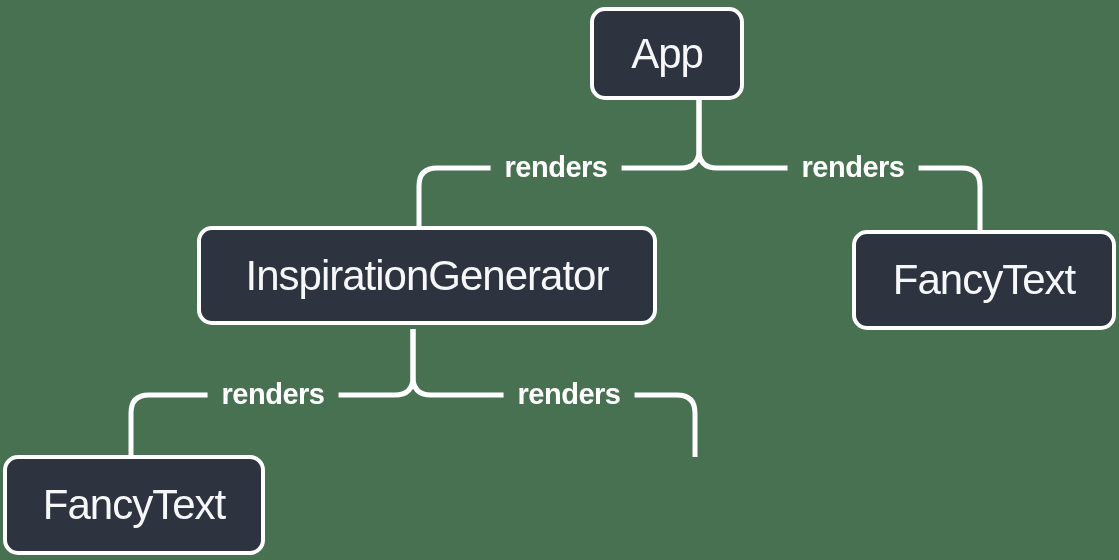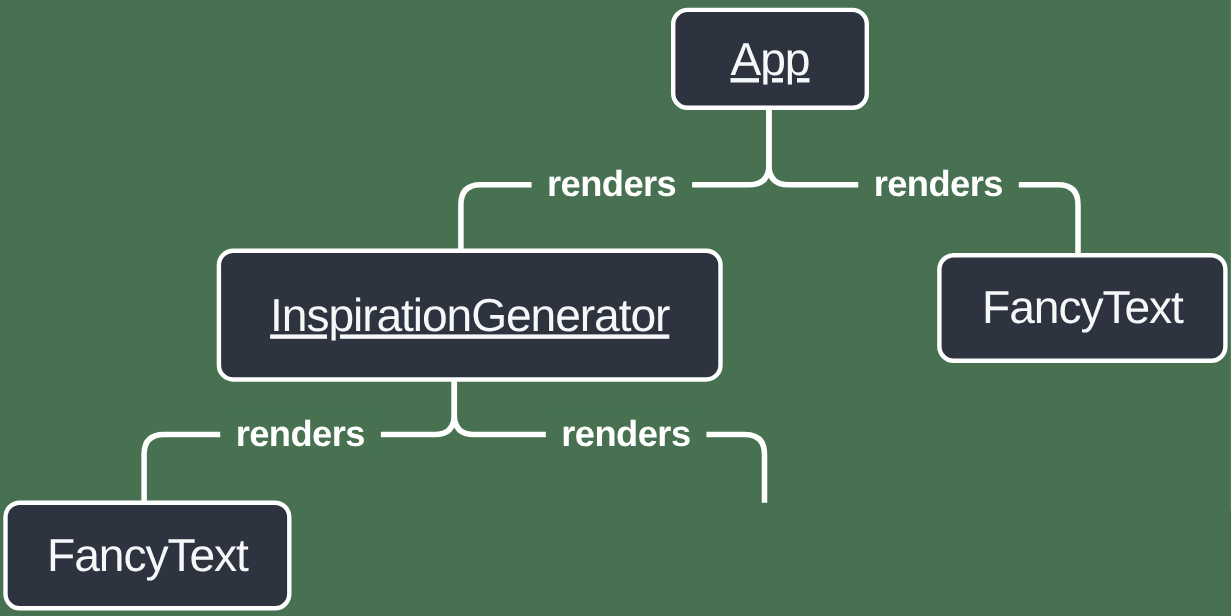--- a/index.html
+++ b/index.html
@@ -45,43 +45,43 @@
     font-size: 42px;
     font-weight: 500;
     letter-spacing: -1px;
     white-space: nowrap;
   }
   .edge-label {
     position: absolute;
     transform: translate(-50%, -50%);
     background: var(--background);
     color: var(--edge-label-text);
-    font-size: 33px;
+    font-size: 29px;
     font-weight: 600;
     letter-spacing: -0.5px;
     line-height: 1;
     padding: 4px 14px;
     white-space: nowrap;
   }
 </style>
 </head>
 <body>
 
 <div class="canvas">
 
   <svg class="edge-layer" viewBox="0 0 1119 560" aria-hidden="true">
     <path d="M 699 100 V 150 Q 699 168 681 168 H 437 Q 419 168 419 186 V 228"></path>
     <path d="M 699 100 V 150 Q 699 168 717 168 H 962 Q 980 168 980 186 V 232"></path>
     <path d="M 413 329 V 377 Q 413 395 395 395 H 149 Q 131 395 131 413 V 457"></path>
     <path d="M 413 329 V 377 Q 413 395 431 395 H 677 Q 695 395 695 413 V 457"></path>
   </svg>
 
-  <div class="node" style="left:610px; top:7px; width:180px; height:93px;text-decoration:underline;">App</div>
+  <div class="node" style="left:590px; top:7px; width:154px; height:93px;">App</div>
 
-  <div class="node" style="left:197px; top:226px; width:460px; height:121px;text-decoration:underline;">InspirationGenerator</div>
+  <div class="node" style="left:197px; top:226px; width:460px; height:99px;">InspirationGenerator</div>
 
   <div class="node" style="left:852px; top:230px; width:264px; height:100px;">FancyText</div>
 
   <div class="node" style="left:3px; top:455px; width:262px; height:100px;">FancyText</div>
 
 
   <span class="edge-label" style="left:556px; top:167px;">renders</span>
 
   <span class="edge-label" style="left:853px; top:167px;">renders</span>
 

